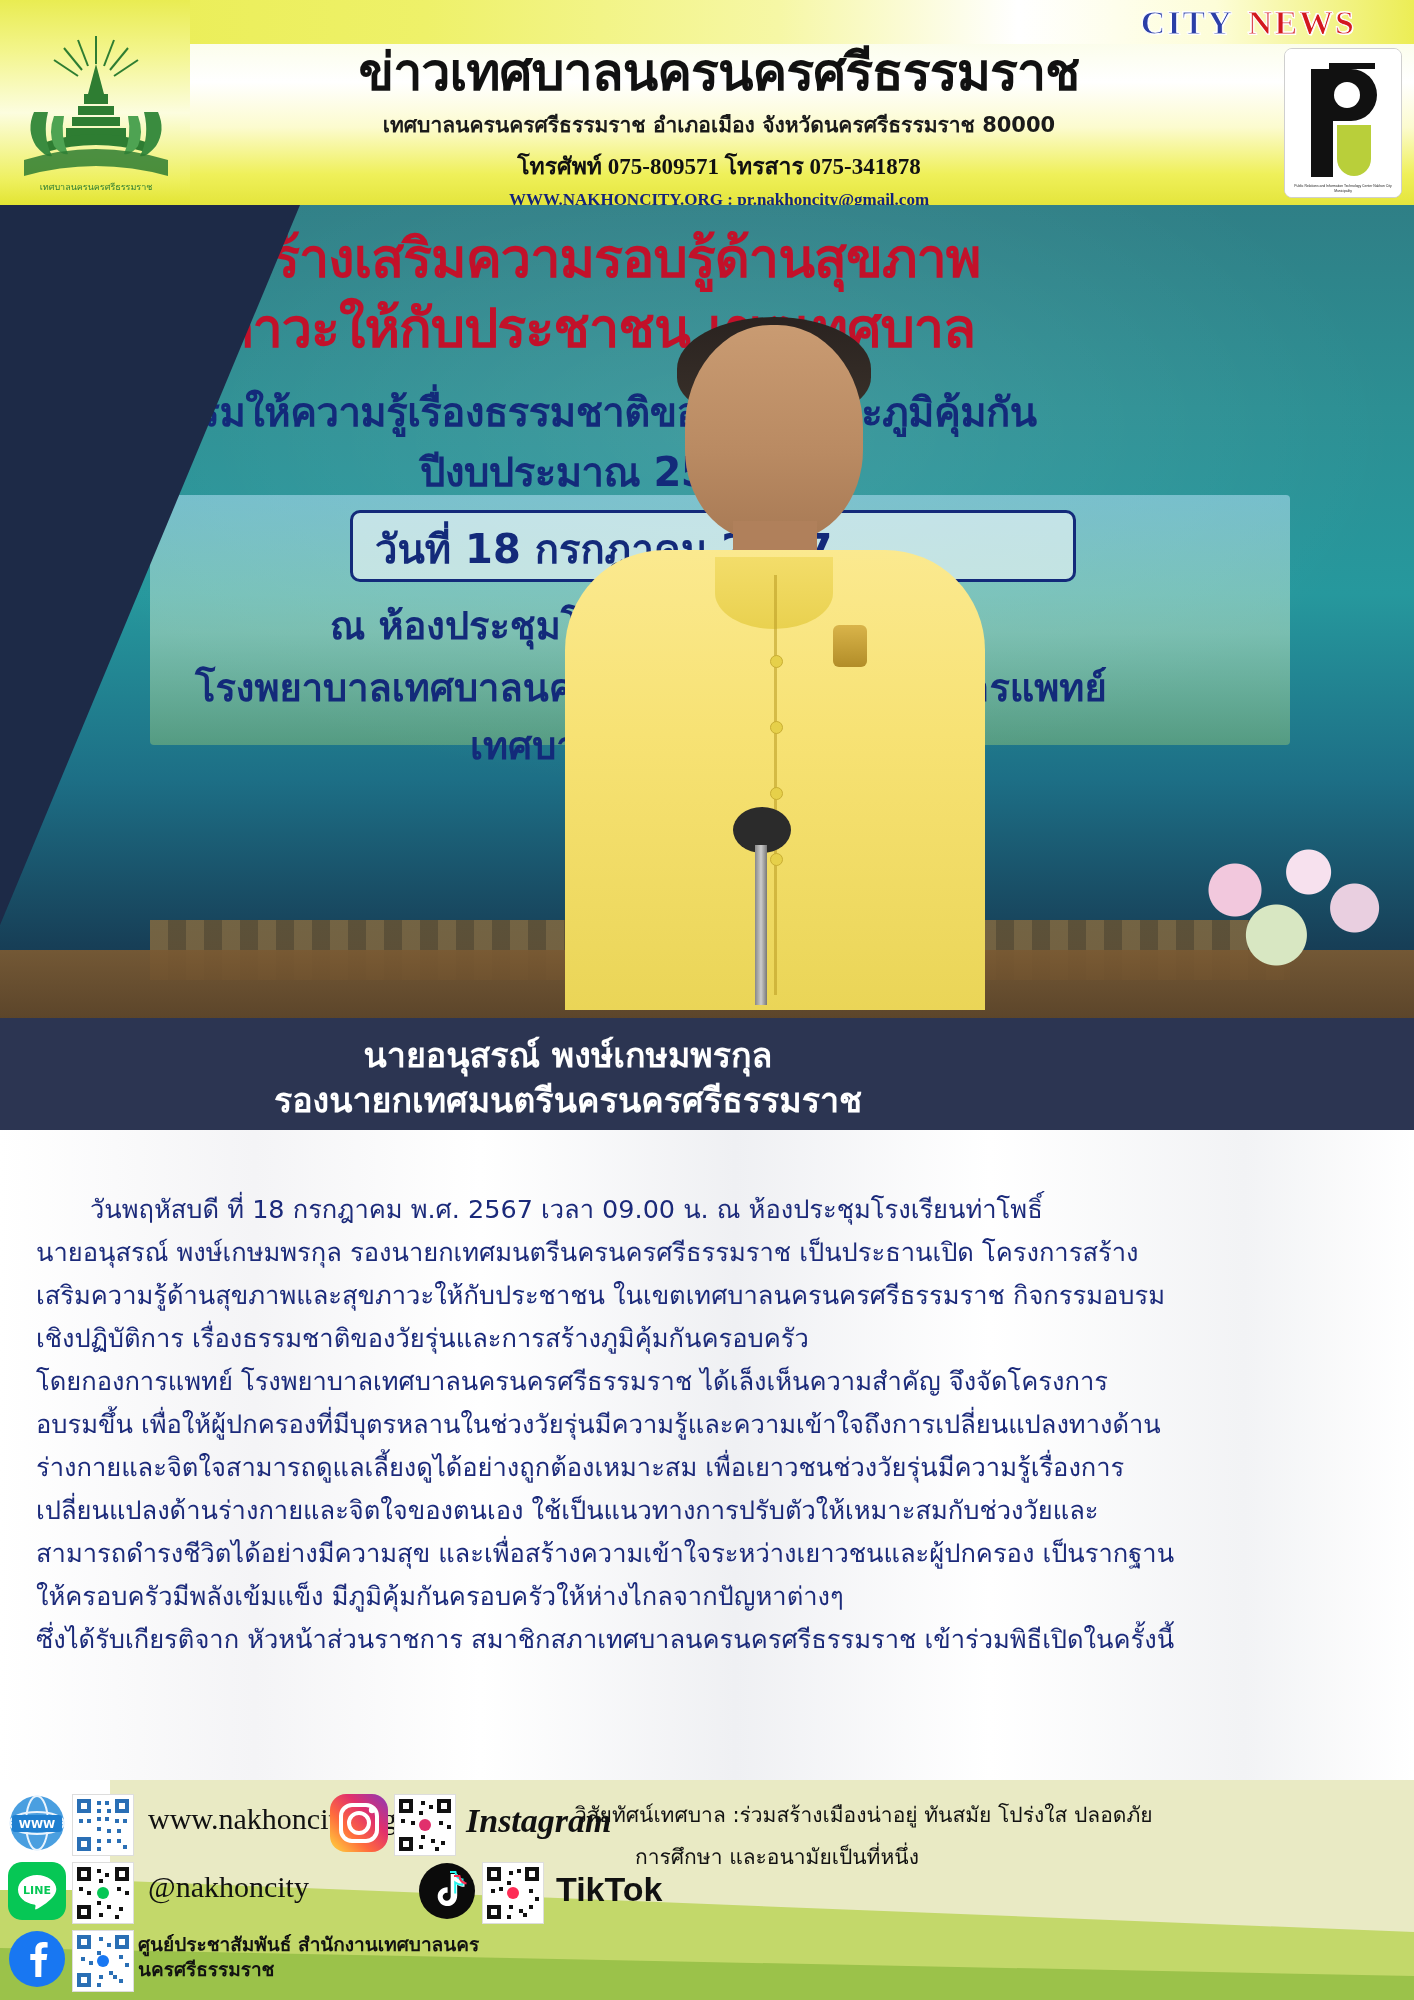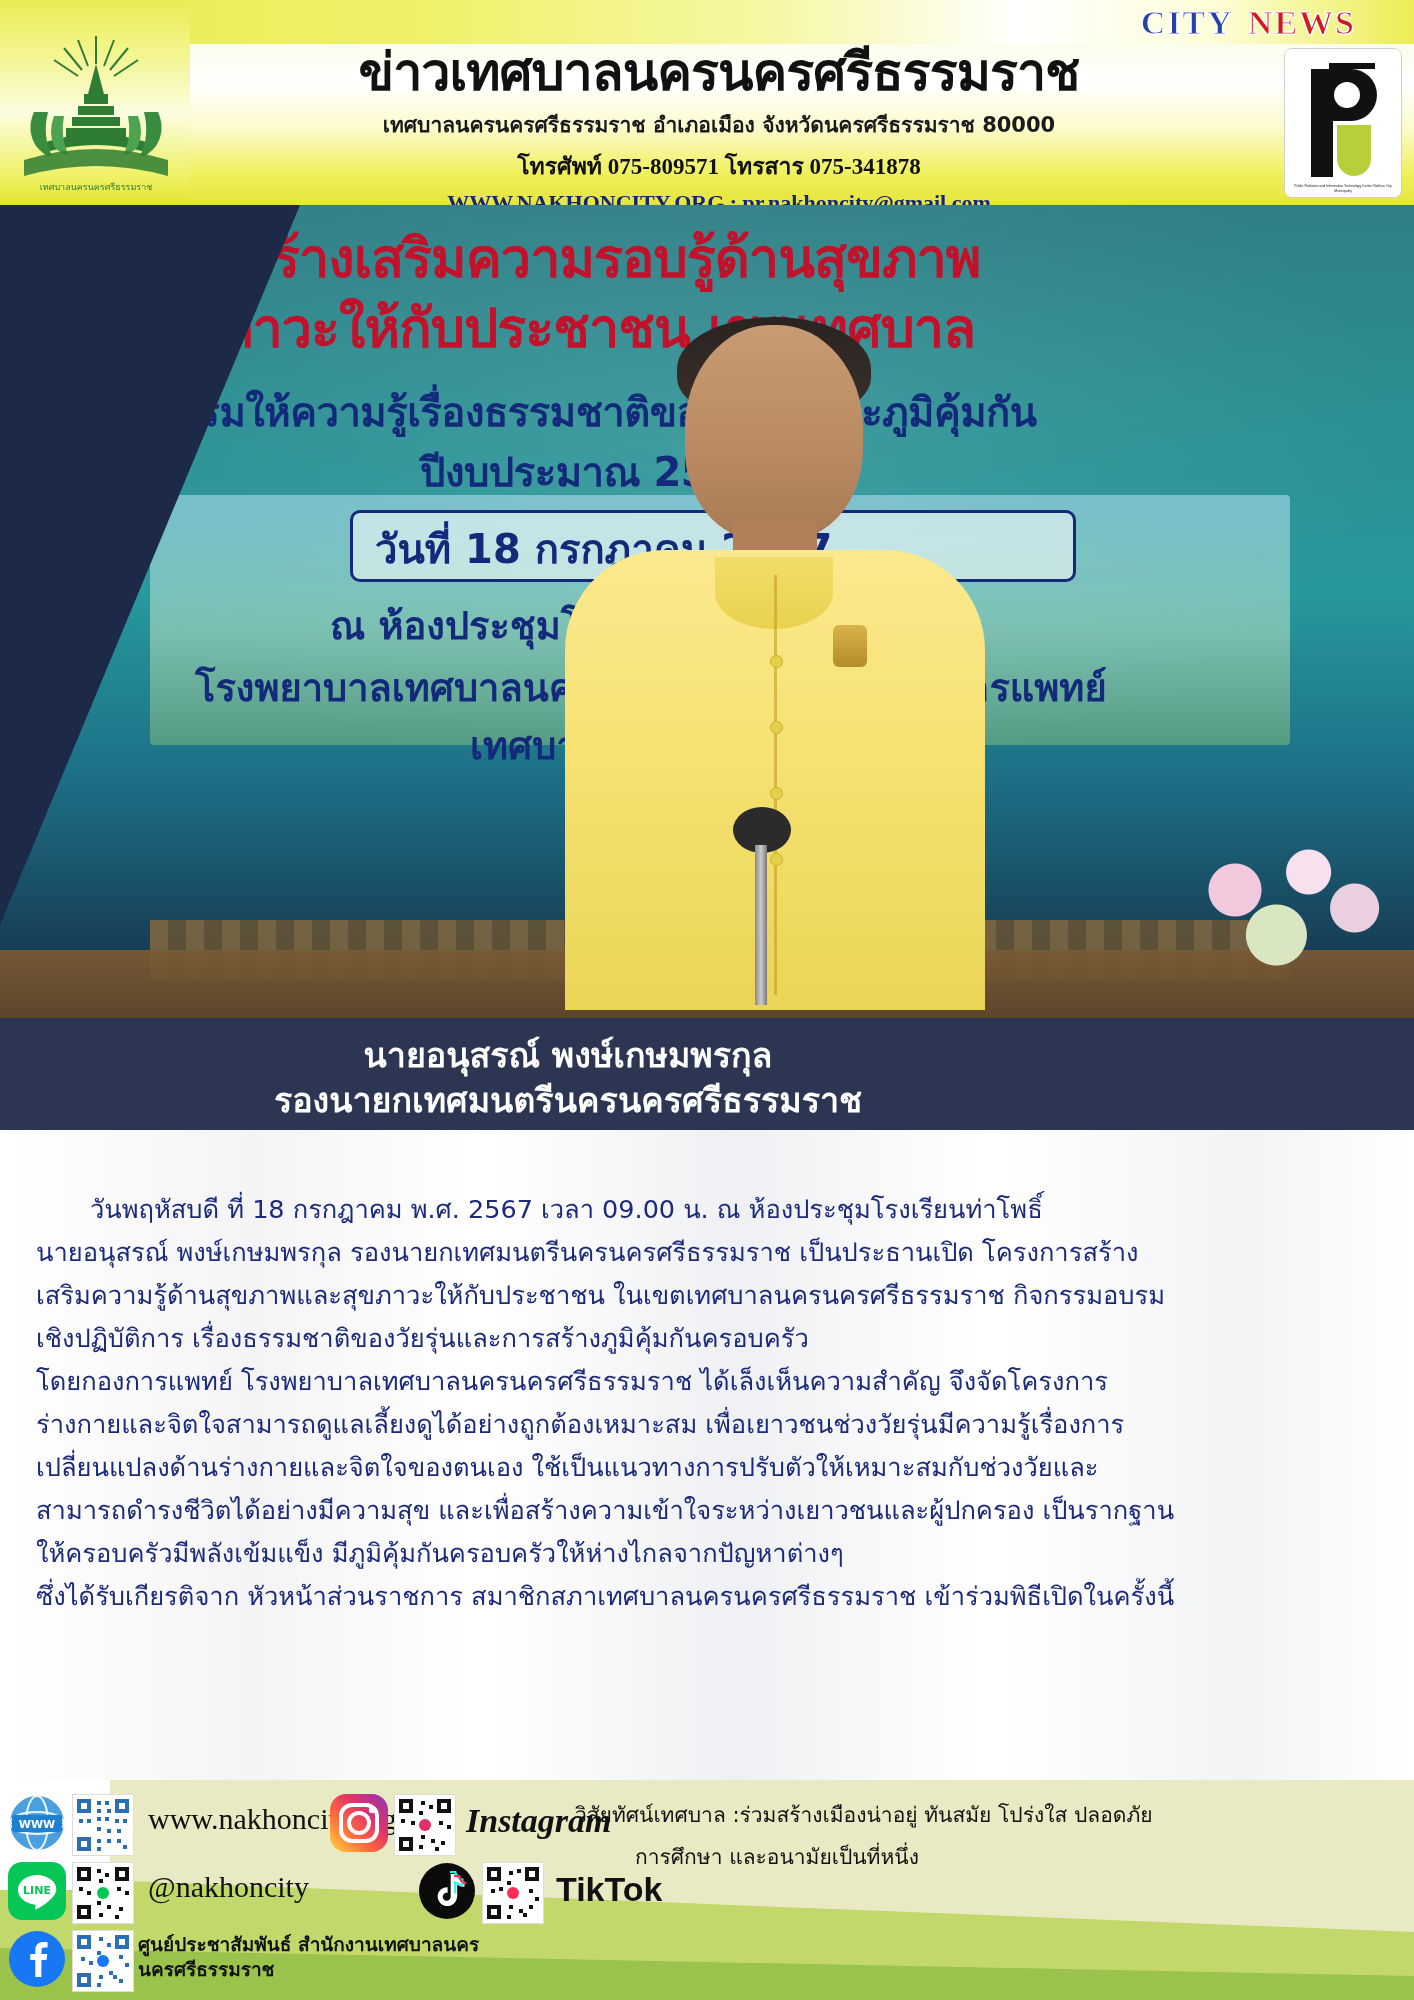--- a/index.html
+++ b/index.html
@@ -47,21 +47,21 @@
   .hdr-sub{
     font-family:"DejaVu Sans","Liberation Sans",sans-serif;
     font-weight:bold;font-size:21px;color:#1a1a1a;margin-top:9px;white-space:nowrap;
   }
   .hdr-tel{
     font-family:"Liberation Serif","DejaVu Serif",serif;
     font-weight:bold;font-size:23px;color:#111;margin-top:7px;white-space:nowrap;
   }
   .hdr-web{
     font-family:"Liberation Serif","DejaVu Serif",serif;
-    font-weight:bold;font-size:22px;color:#14247a;margin-top:6px;white-space:nowrap;
+    font-weight:bold;font-size:17px;color:#14247a;margin-top:6px;white-space:nowrap;
   }
 
   
   .prlogo{
     position:absolute;right:12px;top:48px;width:116px;height:148px;
     background:#fff;border:1px solid #cfcfcf;border-radius:8px;overflow:hidden;
   }
   .prlogo .pr-caption{
     position:absolute;left:0;bottom:3px;width:100%;text-align:center;
     font-size:3.4px;color:#222;line-height:1.45;font-family:"Liberation Sans",sans-serif;
@@ -327,20 +327,21 @@
     </div>
   </div>
 
   <div class="body-wrap">
     <div class="body-text">
       <p class="indent">วันพฤหัสบดี ที่ 18 กรกฎาคม พ.ศ. 2567 เวลา 09.00 น. ณ ห้องประชุมโรงเรียนท่าโพธิ์</p>
       <p>นายอนุสรณ์ พงษ์เกษมพรกุล รองนายกเทศมนตรีนครนครศรีธรรมราช เป็นประธานเปิด โครงการสร้าง</p>
       <p>เสริมความรู้ด้านสุขภาพและสุขภาวะให้กับประชาชน ในเขตเทศบาลนครนครศรีธรรมราช  กิจกรรมอบรม</p>
       <p>เชิงปฏิบัติการ เรื่องธรรมชาติของวัยรุ่นและการสร้างภูมิคุ้มกันครอบครัว</p>
       <p>โดยกองการแพทย์ โรงพยาบาลเทศบาลนครนครศรีธรรมราช ได้เล็งเห็นความสำคัญ จึงจัดโครงการ</p>
+      <p>อบรมขึ้น  เพื่อให้ผู้ปกครองที่มีบุตรหลานในช่วงวัยรุ่นมีความรู้และความเข้าใจถึงการเปลี่ยนแปลงทางด้าน</p>
       <p>ร่างกายและจิตใจสามารถดูแลเลี้ยงดูได้อย่างถูกต้องเหมาะสม  เพื่อเยาวชนช่วงวัยรุ่นมีความรู้เรื่องการ</p>
       <p>เปลี่ยนแปลงด้านร่างกายและจิตใจของตนเอง ใช้เป็นแนวทางการปรับตัวให้เหมาะสมกับช่วงวัยและ</p>
       <p>สามารถดำรงชีวิตได้อย่างมีความสุข และเพื่อสร้างความเข้าใจระหว่างเยาวชนและผู้ปกครอง เป็นรากฐาน</p>
       <p>ให้ครอบครัวมีพลังเข้มแข็ง มีภูมิคุ้มกันครอบครัวให้ห่างไกลจากปัญหาต่างๆ</p>
       <p>ซึ่งได้รับเกียรติจาก หัวหน้าส่วนราชการ  สมาชิกสภาเทศบาลนครนครศรีธรรมราช เข้าร่วมพิธีเปิดในครั้งนี้</p>
     </div>
   </div>
 
   <div class="footer">
     <div class="footer-cream"></div>

